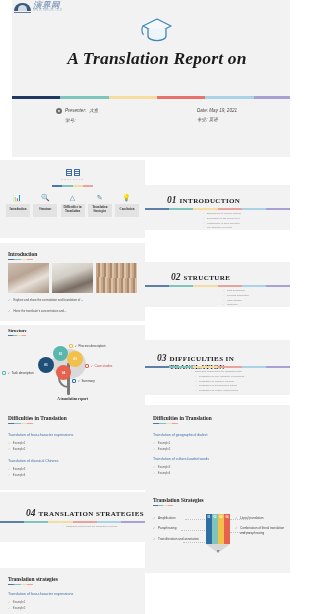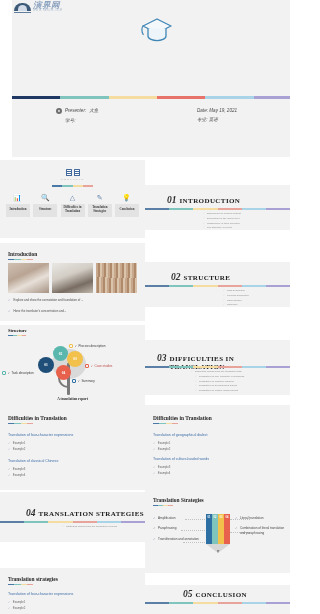--- a/index.html
+++ b/index.html
@@ -203,20 +203,21 @@
 
     <div class="cap-wrap">
       <svg width="34" height="28" viewBox="0 0 34 28">
         <path d="M17 3 L31 10 L17 17 L3 10 Z" fill="#f4f8fb" stroke="#3f86b5" stroke-width="1.3" stroke-linejoin="round"></path>
         <path d="M8 12.5 L8 20 C8 23 13 24.6 17 24.6 C21 24.6 26 23 26 20 L26 12.5" fill="#eef5fa" stroke="#3f86b5" stroke-width="1.3" stroke-linejoin="round"></path>
         <path d="M3 10 C1.4 12 1.6 16 3.2 18.5" fill="none" stroke="#3f86b5" stroke-width="1.2" stroke-linecap="round"></path>
       </svg>
     </div>
 
     <div class="title-main">
+      <div>A Translation Report on</div>
     </div>
 
     <div class="colorbar" id="title-bar">
       <span style="background:#1f3864"></span>
         <span style="background:#7fc4bd"></span>
         <span style="background:#f5dca0"></span>
         <span style="background:#e8736a"></span>
         <span style="background:#a9d4e8"></span>
         <span style="background:#a9a0d4"></span>
     </div>
@@ -591,30 +592,14 @@
       <div class="sub-t">Translation of four-character expressions</div>
       <div class="ex">
           <span>Example1</span>
         </div>
       <div class="ex">
           <span>Example2</span>
         </div>
     </div>
   </div>
 
-  <div class="slide sec" id="slide-s05">
-    <div class="sec-inner">
-      <div class="sec-title" style="left:38px; top:4px;">
-        <span class="sec-num">05</span>
-        <span class="sec-word">CONCLUSION</span>
-      </div>
-      <div class="sec-bar" style="top:17px;">
-        <span style="background:#5b7fa6"></span>
-          <span style="background:#7fc4bd"></span>
-          <span style="background:#f5dca0"></span>
-          <span style="background:#e8a39a"></span>
-          <span style="background:#a9d4e8"></span>
-          <span style="background:#a9a0d4"></span>
-      </div>
-    </div>
-  </div>
 
 </div>
 
 </body></html>

